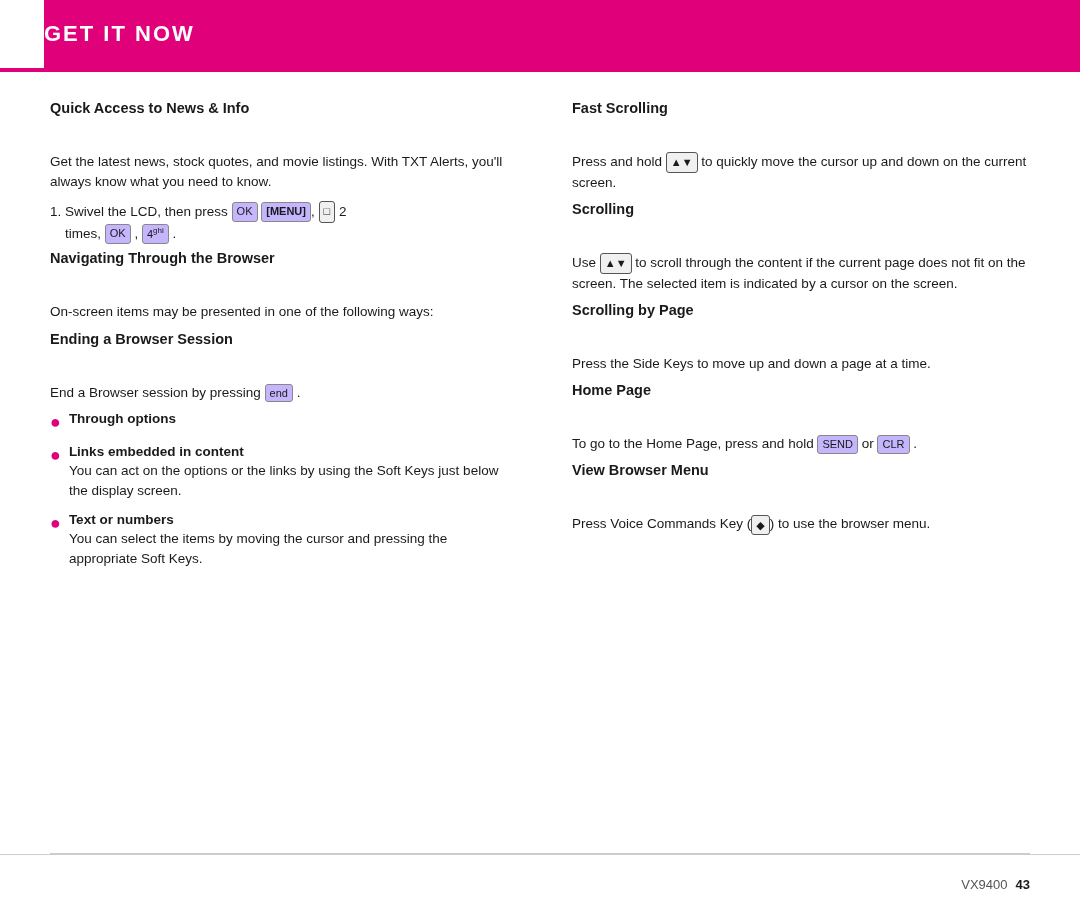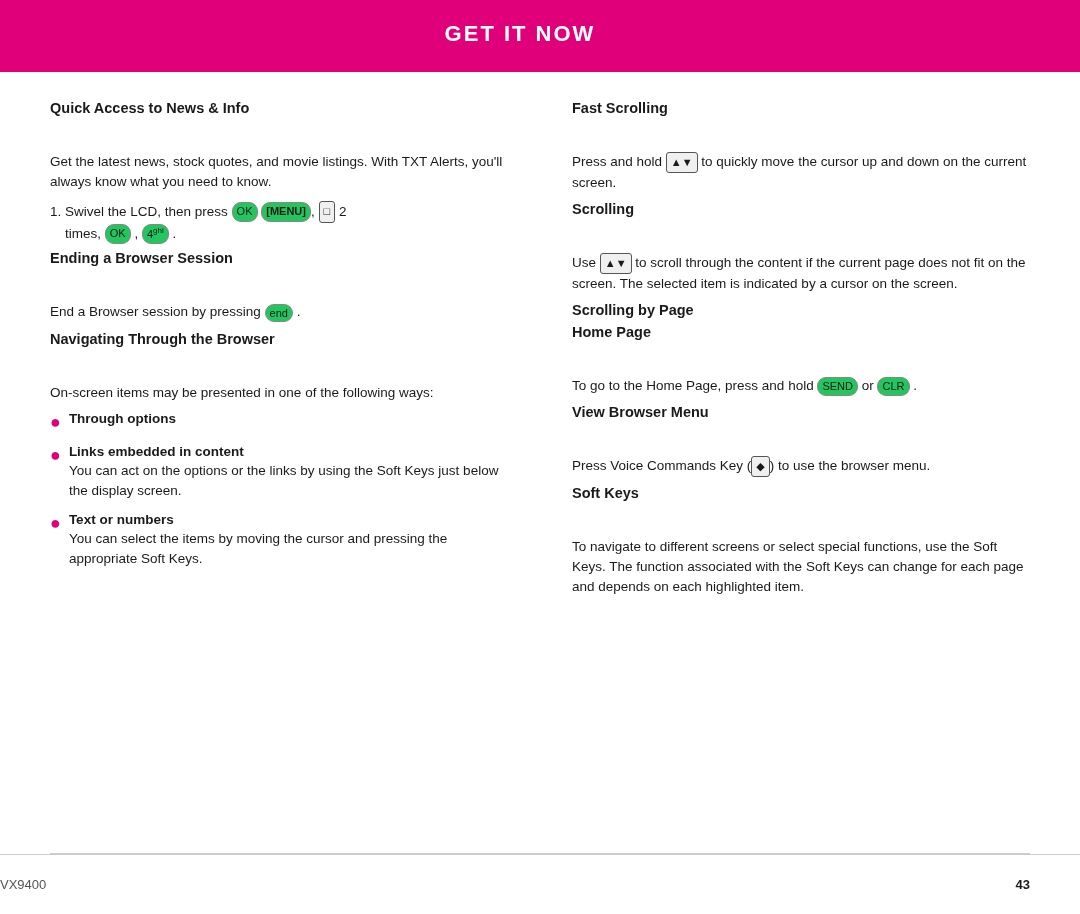--- a/index.html
+++ b/index.html
@@ -11,22 +11,23 @@
       color: #1a1a1a;
       background: #ffffff;
       overflow: hidden;
     }
 
     .header-bar {
       background: #e0007a;
       height: 68px;
       display: flex;
       align-items: center;
-      justify-content: center;
+      justify-content: flex-start;
       padding-right: 40px;
+      margin-left: 44px;
     }
 
     .header-title {
       color: #ffffff;
       font-size: 22px;
       font-weight: bold;
       letter-spacing: 2px;
       text-transform: uppercase;
     }
 
@@ -95,42 +96,42 @@
 
     .bullet-text {
       font-size: 13.5px;
       line-height: 1.5;
       margin-top: 2px;
     }
 
     .kbd {
       display: inline-block;
       border: 1px solid #888;
-      border-radius: 9px;
+      border-radius: 3px;
       padding: 0px 4px;
       font-size: 11px;
-      background: #22c55e;
+      background: #c4b5fd;
       vertical-align: middle;
       white-space: nowrap;
     }
 
     .kbd-bold {
       font-weight: bold;
     }
 
     .footer-area {
       position: absolute;
       bottom: 0;
       left: 0;
       right: 0;
       height: 60px;
       border-top: 1px solid #cccccc;
       display: flex;
       align-items: center;
-      justify-content: space-between;
+      justify-content: flex-end;
       padding-right: 50px;
     }
 
     .footer-text {
       font-size: 13px;
       color: #555;
     }
 
     .footer-page {
       font-size: 13px;
@@ -178,31 +179,31 @@
         <span> 2</span><br>
         <span>&nbsp;&nbsp;&nbsp;&nbsp;times, </span>
         <span class="kbd">OK</span>
         <span> , </span>
         <span class="kbd">4<sup style="font-size:8px">ghi</sup></span>
         <span> .</span>
       </div>
     </div>
 
     <div>
+      <div class="section-title">Navigating Through the Browser</div>
+      <div class="section-body">On-screen items may be presented in one of the following ways:</div>
+    </div>
+
+    <div>
       <div class="section-title">Ending a Browser Session</div>
       <div class="section-body">
         <span>End a Browser session by pressing </span>
         <span class="kbd">end</span>
         <span> .</span>
       </div>
-    </div>
-
-    <div>
-      <div class="section-title">Navigating Through the Browser</div>
-      <div class="section-body">On-screen items may be presented in one of the following ways:</div>
     </div>
 
     <div>
 
       <div class="bullet-item">
         <span class="bullet-dot">●</span>
         <div class="bullet-content">
           <div class="bullet-label">Through options</div>
         </div>
       </div>
@@ -237,40 +238,37 @@
 
     <div>
       <div class="section-title">Scrolling</div>
       <div class="section-body">
         Use <span class="icon-scroll">▲▼</span> to scroll through the content if the current page does not fit on the screen. The selected item is indicated by a cursor on the screen.
       </div>
     </div>
 
     <div>
       <div class="section-title">Scrolling by Page</div>
+      <div class="section-body">Press the Side Keys to move up and down a page at a time.</div>
     </div>
 
     <div>
       <div class="section-title">Home Page</div>
       <div class="section-body">
         To go to the Home Page, press and hold <span class="kbd">SEND</span> or <span class="kbd">CLR</span> .
       </div>
     </div>
 
     <div>
       <div class="section-title">View Browser Menu</div>
       <div class="section-body">
         Press Voice Commands Key (<span class="icon-scroll">◆</span>) to use the browser menu.
       </div>
     </div>
 
-    <div>
-      <div class="section-title">Soft Keys</div>
-      <div class="section-body">To navigate to different screens or select special functions, use the Soft Keys. The function associated with the Soft Keys can change for each page and depends on each highlighted item.</div>
-    </div>
 
   </div>
 </div>
 
 <div style="position:absolute;bottom:60px;left:50px;right:50px;height:1px;background:#cccccc;"></div>
 
 <div class="footer-area">
   <span class="footer-text">VX9400</span>
   <span class="footer-page">43</span>
 </div>

